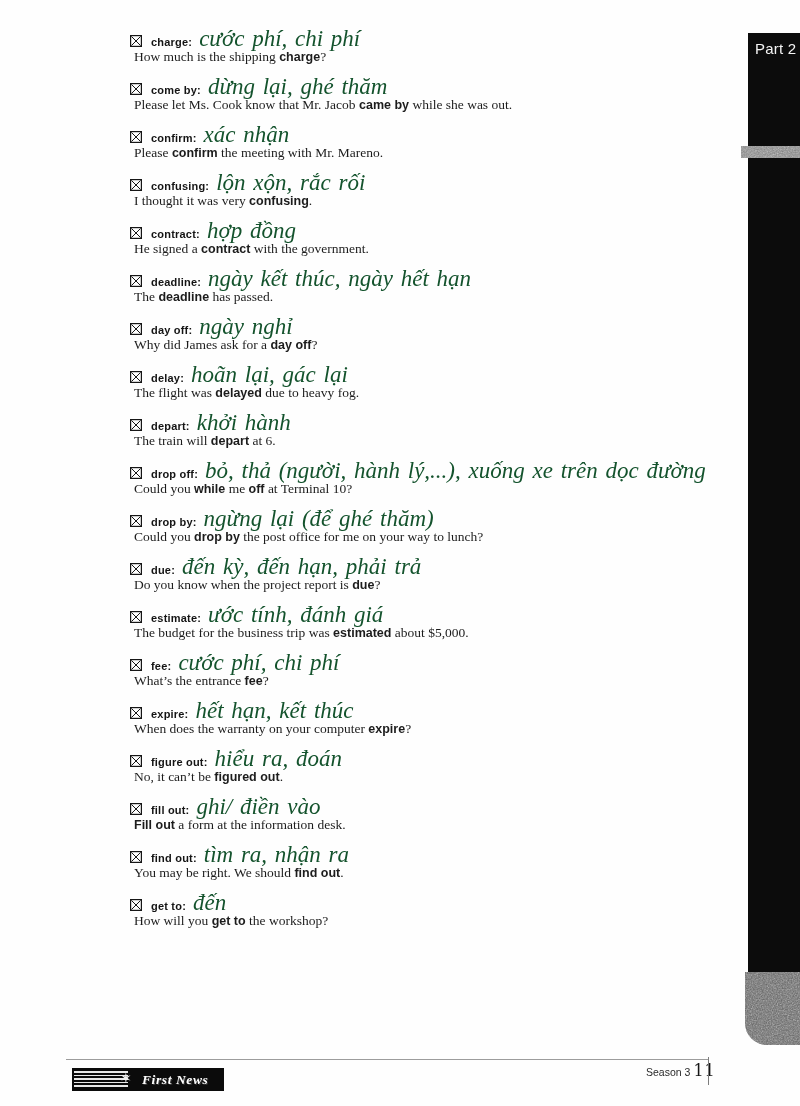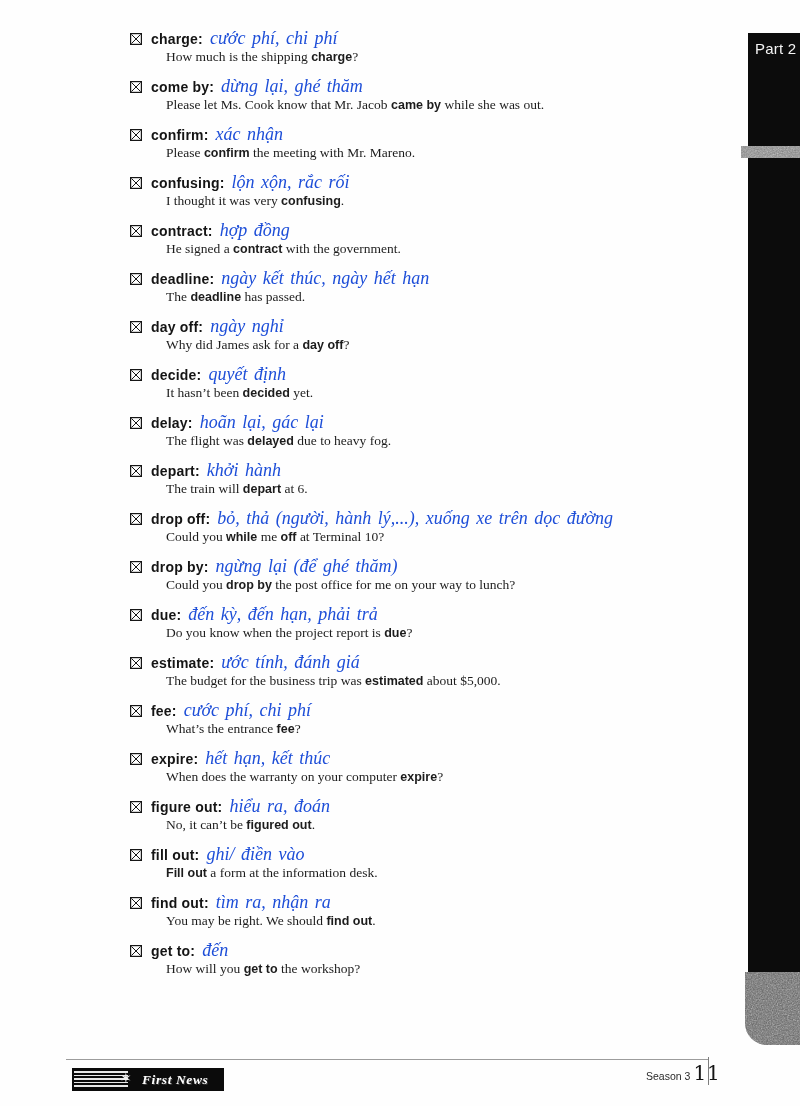--- a/index.html
+++ b/index.html
@@ -30,34 +30,34 @@
   }
   .checkbox {
     display: inline-block;
     width: 12px; height: 12px;
     margin-right: 9px;
     vertical-align: -1px;
   }
   .word {
     font-family: "Liberation Sans", sans-serif;
     font-weight: 700;
-    font-size: 14px;
+    font-size: 11px;
     letter-spacing: 0.2px;
     color: #141414;
   }
   .trans {
     font-family: "Liberation Serif", "DejaVu Serif", serif;
     font-style: italic;
-    font-size: 18px;
+    font-size: 23px;
     margin-left: 7px;
-    color: #1d4ed8;
+    color: #14532d;
     word-spacing: 2px;
   }
   .example {
-    margin-left: 36px;
+    margin-left: 4px;
     font-size: 13.5px;
     line-height: 16px;
     height: 16px;
     white-space: nowrap;
     color: #1c1c1c;
   }
   .example b {
     font-family: "Liberation Sans", sans-serif;
     font-weight: 700;
     font-size: 12.5px;
@@ -145,21 +145,21 @@
     white-space: nowrap;
   }
   .season {
     font-family: "Liberation Sans", sans-serif;
     font-size: 10.5px;
     color: #2a2a2a;
     text-align: center;
   }
   .pagenum {
     font-family: "DejaVu Serif", serif;
-    font-size: 20px;
+    font-size: 16px;
     color: #151515;
     margin-left: 3px;
     letter-spacing: 1px;
   }
   .pageinfo-line {
     position: absolute;
     left: 708px; top: 1057px;
     width: 1px; height: 28px;
     background: #7d7d7d;
   }
@@ -248,31 +248,20 @@
       <span class="checkbox">
         <svg width="12" height="12" viewBox="0 0 12 12" xmlns="http://www.w3.org/2000/svg">
           <rect x="0.6" y="0.6" width="10.8" height="10.8" fill="none" stroke="#161616" stroke-width="1.2"></rect>
           <path d="M1.4 1.4 L10.6 10.6 M10.6 1.4 L1.4 10.6" stroke="#161616" stroke-width="1"></path>
         </svg>
       </span><span class="word">day off:</span><span class="trans">ngày nghỉ</span>
     </div>
     <div class="example"><span>Why did James ask for a </span><b>day off</b><span>?</span></div>
   </div>
 
-  <div class="entry">
-    <div class="headline">
-      <span class="checkbox">
-        <svg width="12" height="12" viewBox="0 0 12 12" xmlns="http://www.w3.org/2000/svg">
-          <rect x="0.6" y="0.6" width="10.8" height="10.8" fill="none" stroke="#161616" stroke-width="1.2"></rect>
-          <path d="M1.4 1.4 L10.6 10.6 M10.6 1.4 L1.4 10.6" stroke="#161616" stroke-width="1"></path>
-        </svg>
-      </span><span class="word">decide:</span><span class="trans">quyết định</span>
-    </div>
-    <div class="example"><span>It hasn’t been </span><b>decided</b><span> yet.</span></div>
-  </div>
 
   <div class="entry">
     <div class="headline">
       <span class="checkbox">
         <svg width="12" height="12" viewBox="0 0 12 12" xmlns="http://www.w3.org/2000/svg">
           <rect x="0.6" y="0.6" width="10.8" height="10.8" fill="none" stroke="#161616" stroke-width="1.2"></rect>
           <path d="M1.4 1.4 L10.6 10.6 M10.6 1.4 L1.4 10.6" stroke="#161616" stroke-width="1"></path>
         </svg>
       </span><span class="word">delay:</span><span class="trans">hoãn lại, gác lại</span>
     </div>

